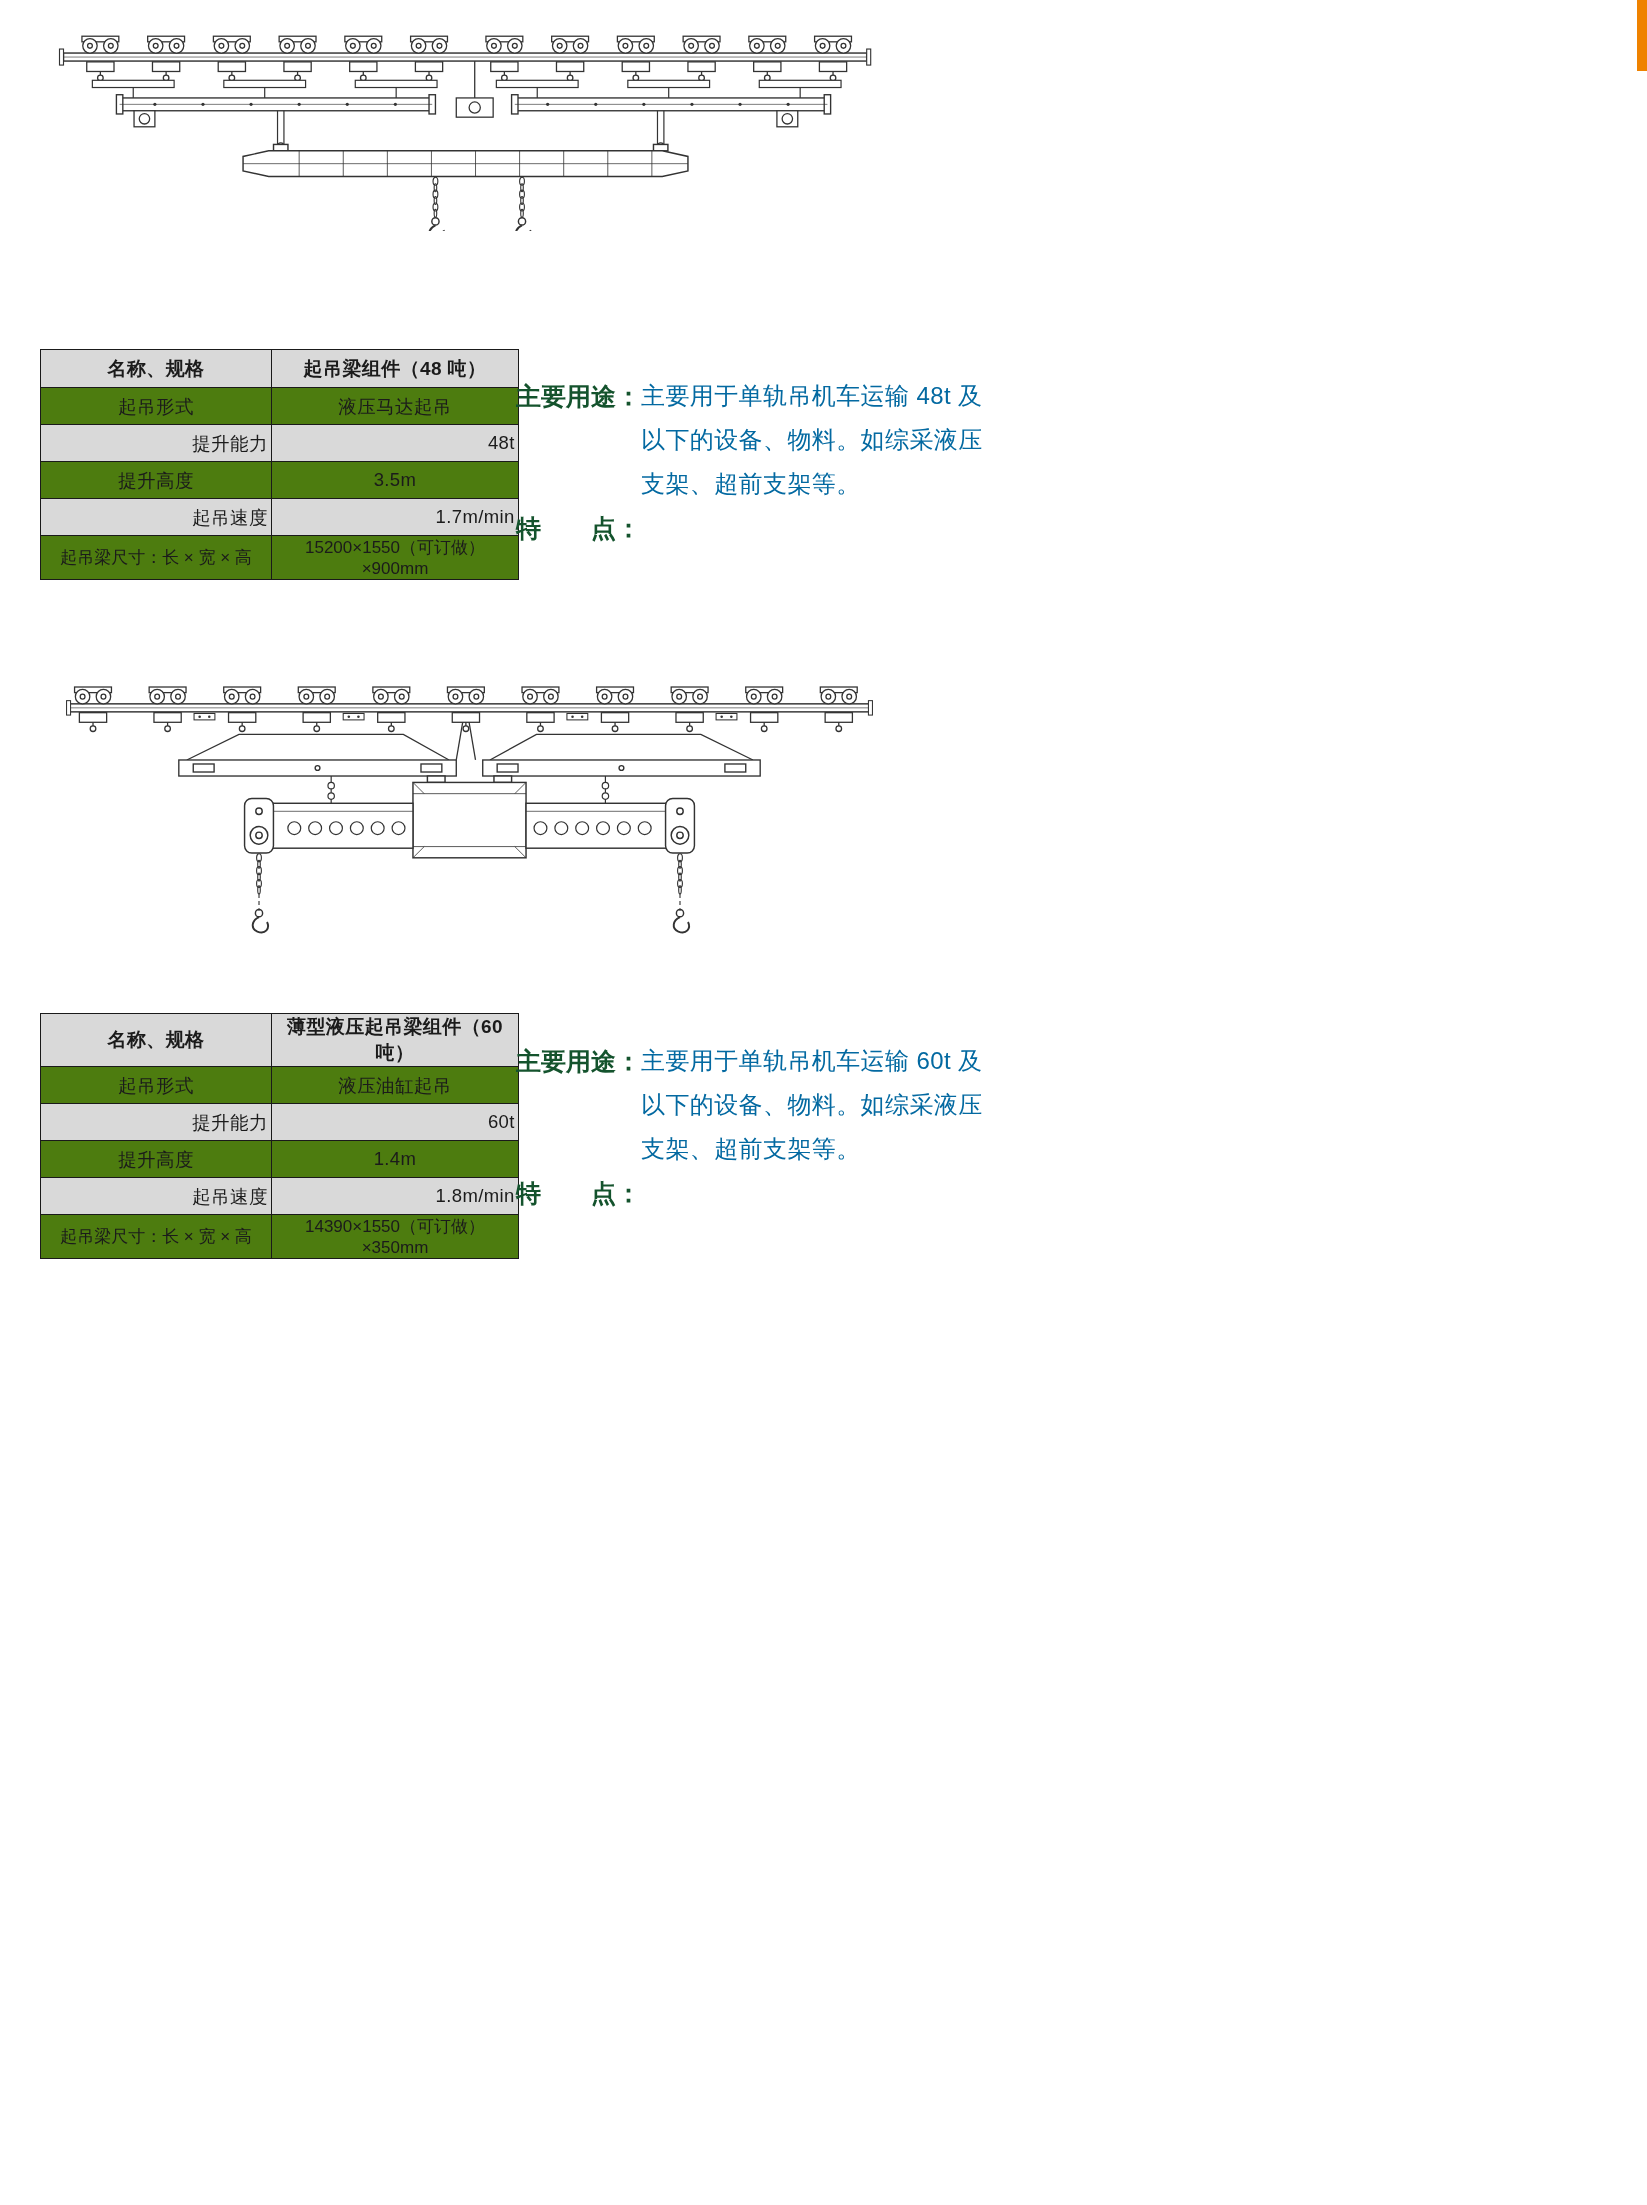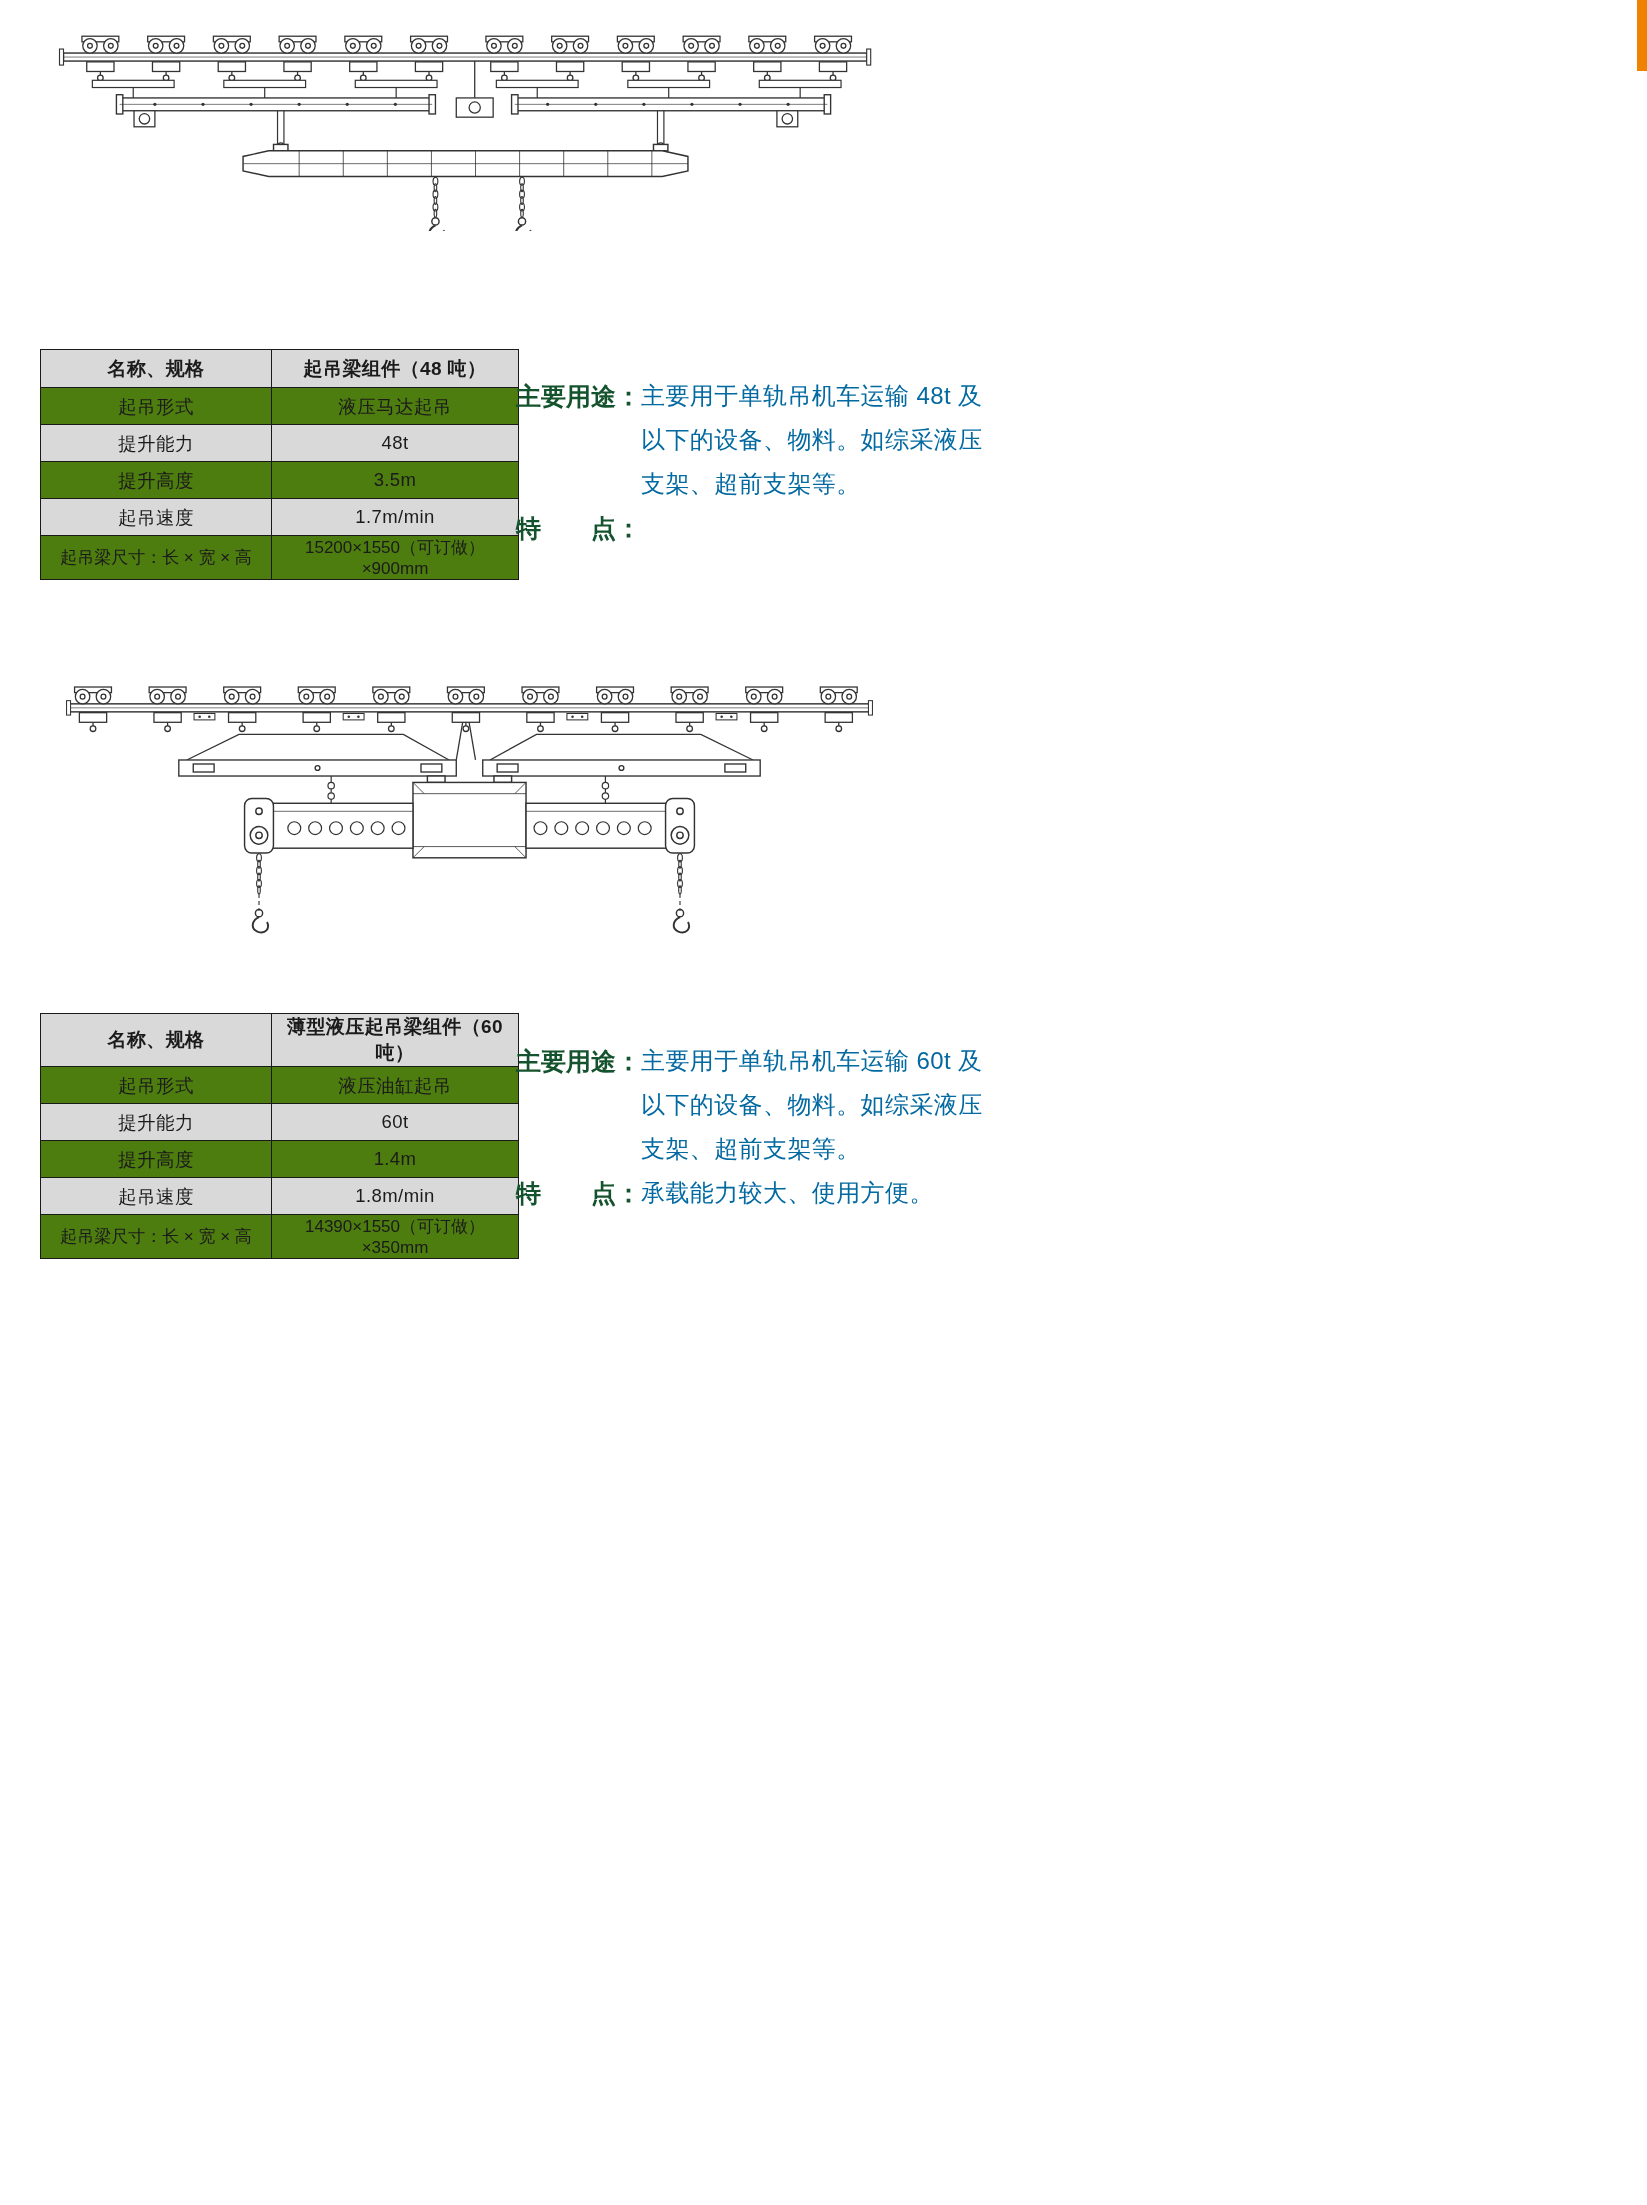--- a/index.html
+++ b/index.html
@@ -42,21 +42,21 @@
     padding:0 3.2px;
     background:#4d7c0f;
     letter-spacing:0.4px;
   }
   table.spec tr.hd td{
     font-weight:700;
     font-size:19px;
     background:#d9d9d9;
     height:37px;
   }
-  table.spec tr.g td{ background:#d9d9d9; }
+  table.spec tr.g td{ background:#d9d9d9;text-align:right; }
   table.spec tr.dim td{ font-size:17px; letter-spacing:0; }
 
   .desc{
     position:absolute;
     width:506px;
   }
   .desc-1{ left:516px; top:374px; }
   .desc-2{ left:516px; top:1039px; }
   .desc-row{ display:flex; align-items:flex-start; }
   .desc-label{
@@ -412,18 +412,17 @@
   <div class="desc desc-2">
     <div class="desc-row">
       <span class="desc-label">主要用途：</span>
       <span class="desc-text">主要用于单轨吊机车运输 60t 及以下的设备、物料。如综采液压支架、超前支架等。</span>
     </div>
     <div class="desc-row">
       <span class="desc-label split">
         <span>特</span>
         <span>点：</span>
       </span>
-      <span class="desc-text">承载能力较大、使用方便。</span>
     </div>
   </div>
 
 </div>
 
 
 </body></html>

